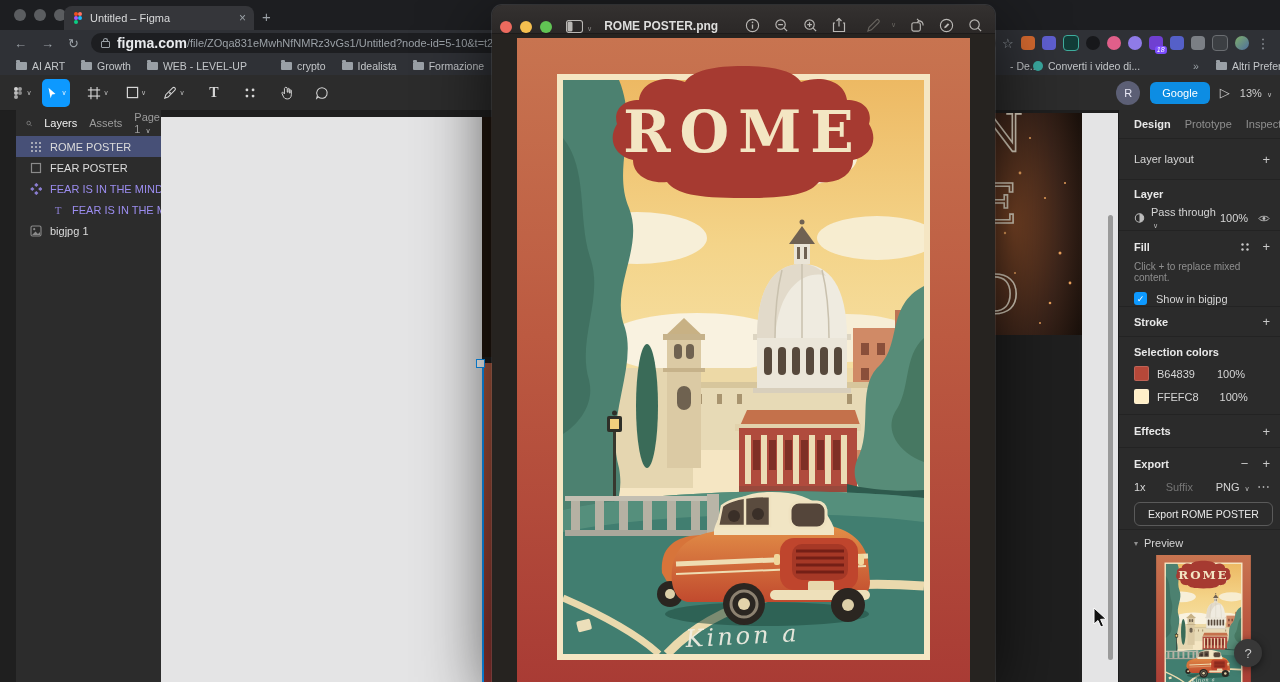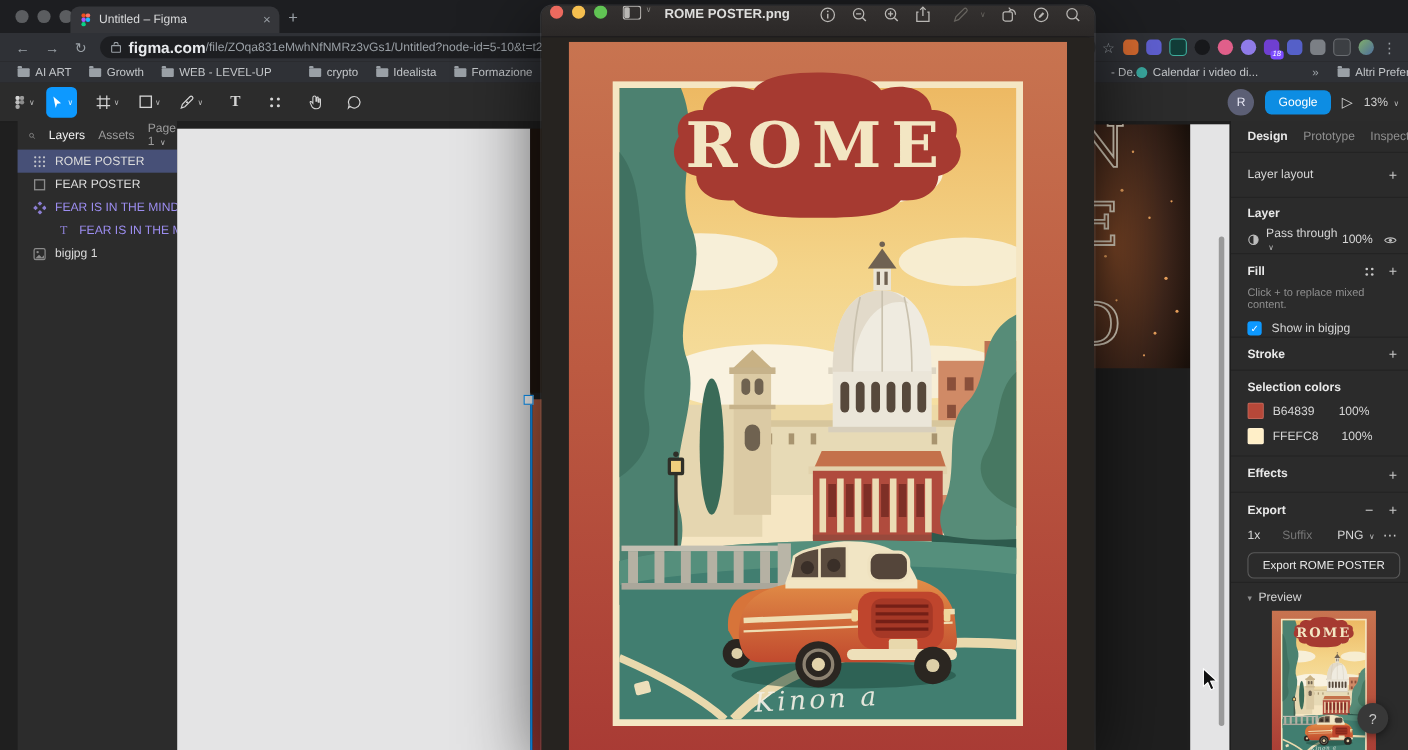--- a/index.html
+++ b/index.html
@@ -80,21 +80,21 @@
              font-size:10.5px;display:flex;align-items:center;justify-content:center;margin-top:8px;}
   .suffix-in{background:transparent;border:none;outline:none;color:#8f8f8f;font-size:11px;width:42px;font-family:"Liberation Sans",sans-serif;}
   .helpbtn{left:1234px;top:639px;width:28px;height:28px;border-radius:50%;background:#383838;
            box-shadow:0 2px 8px rgba(0,0,0,.5);color:#c9c9c9;font-size:13px;
            display:flex;align-items:center;justify-content:center;}
 
   
   .pwin{left:492px;top:5px;width:503px;height:677px;border-radius:10px 10px 0 0;overflow:hidden;
         box-shadow:0 18px 70px rgba(0,0,0,.7),0 0 0 1px rgba(255,255,255,.14);}
   .ptitle{height:28px;background:linear-gradient(#343130,#2b2827);border-bottom:1px solid #1d1b1a;
-          display:flex;align-items:flex-start;position:relative;}
+          display:flex;align-items:flex-end;position:relative;}
   .tl{width:12px;height:12px;border-radius:50%;margin-left:8px;}
   .pname{font-size:12px;font-weight:bold;color:#dededd;margin-left:12px;white-space:nowrap;}
   .pic{margin-left:14px;flex:none;}
   .pcontent{height:649px;background:#262320;position:relative;}
 
   svg text{font-family:"DejaVu Serif","Liberation Serif",serif;}
 </style>
 </head>
 <body>
 
@@ -355,21 +355,21 @@
       </span>
     <span class="bm">
         <span class="bm-sq" style="background:#3a78d6"></span>
         <span>Google Calendar -...</span>
       </span>
     <span class="bm" style="position:absolute;left:998px;margin:12px">
         <span>- De...</span>
       </span>
     <span class="bm" style="position:absolute;left:1033px;margin:0">
         <span class="bm-sq" style="background:#3aa9a0;border-radius:50%"></span>
-        <span>Calendar i video di...</span>
+        <span>Converti i video di...</span>
       </span>
     <span style="position:absolute;left:1193px;color:#9aa0a6">»</span>
     <span class="bm" style="position:absolute;left:1216px;margin:0">
         <span class="bm-folder"></span>
         <span>Altri Preferiti</span>
       </span>
   </div>
 
   <div class="abs figtb">
     <div class="tool" style="margin-left:8px">

